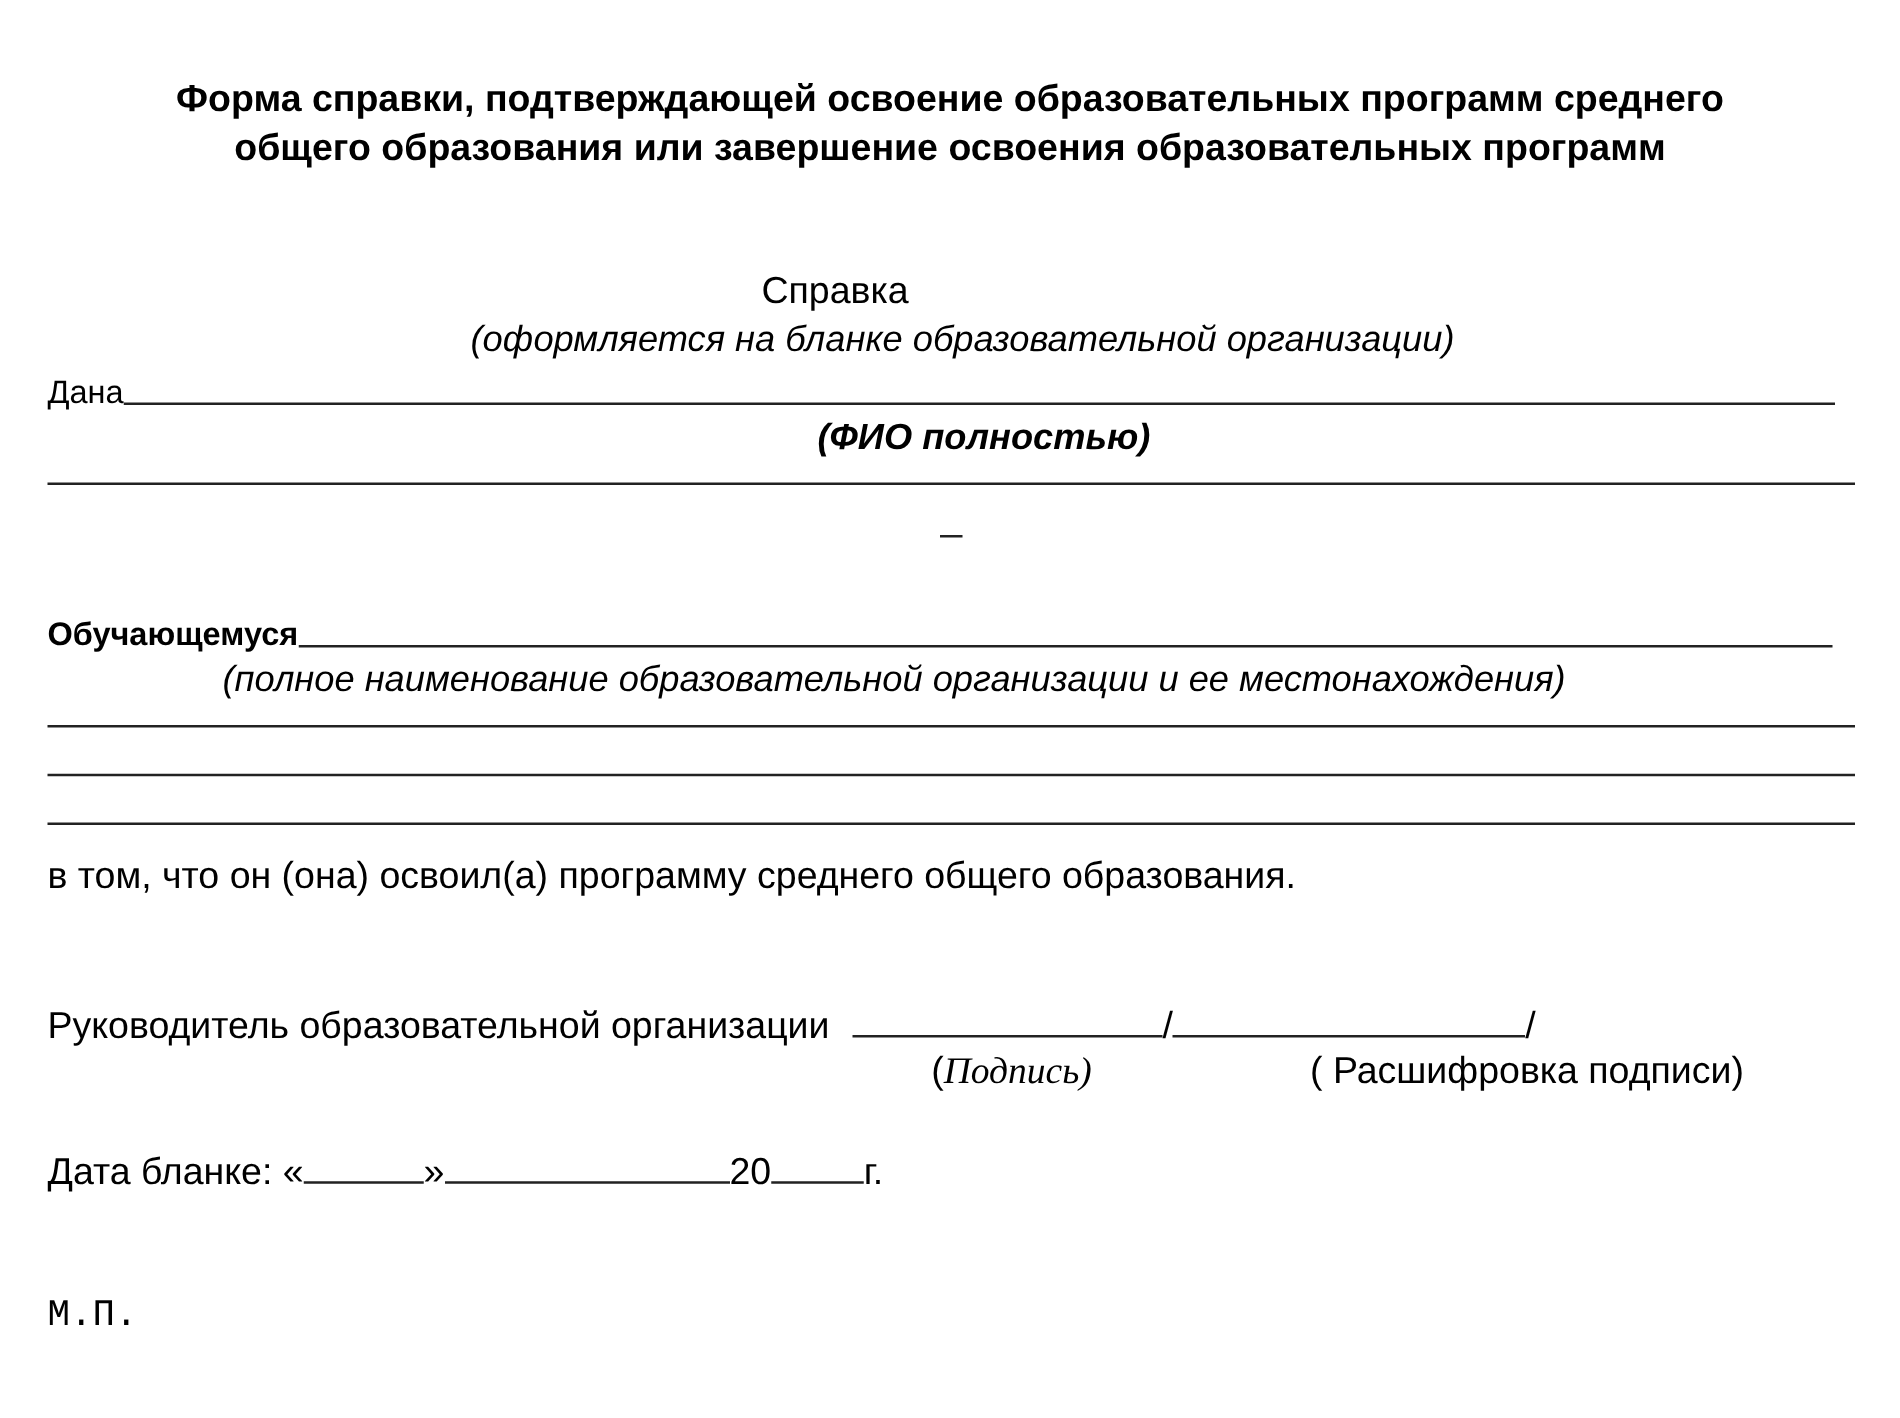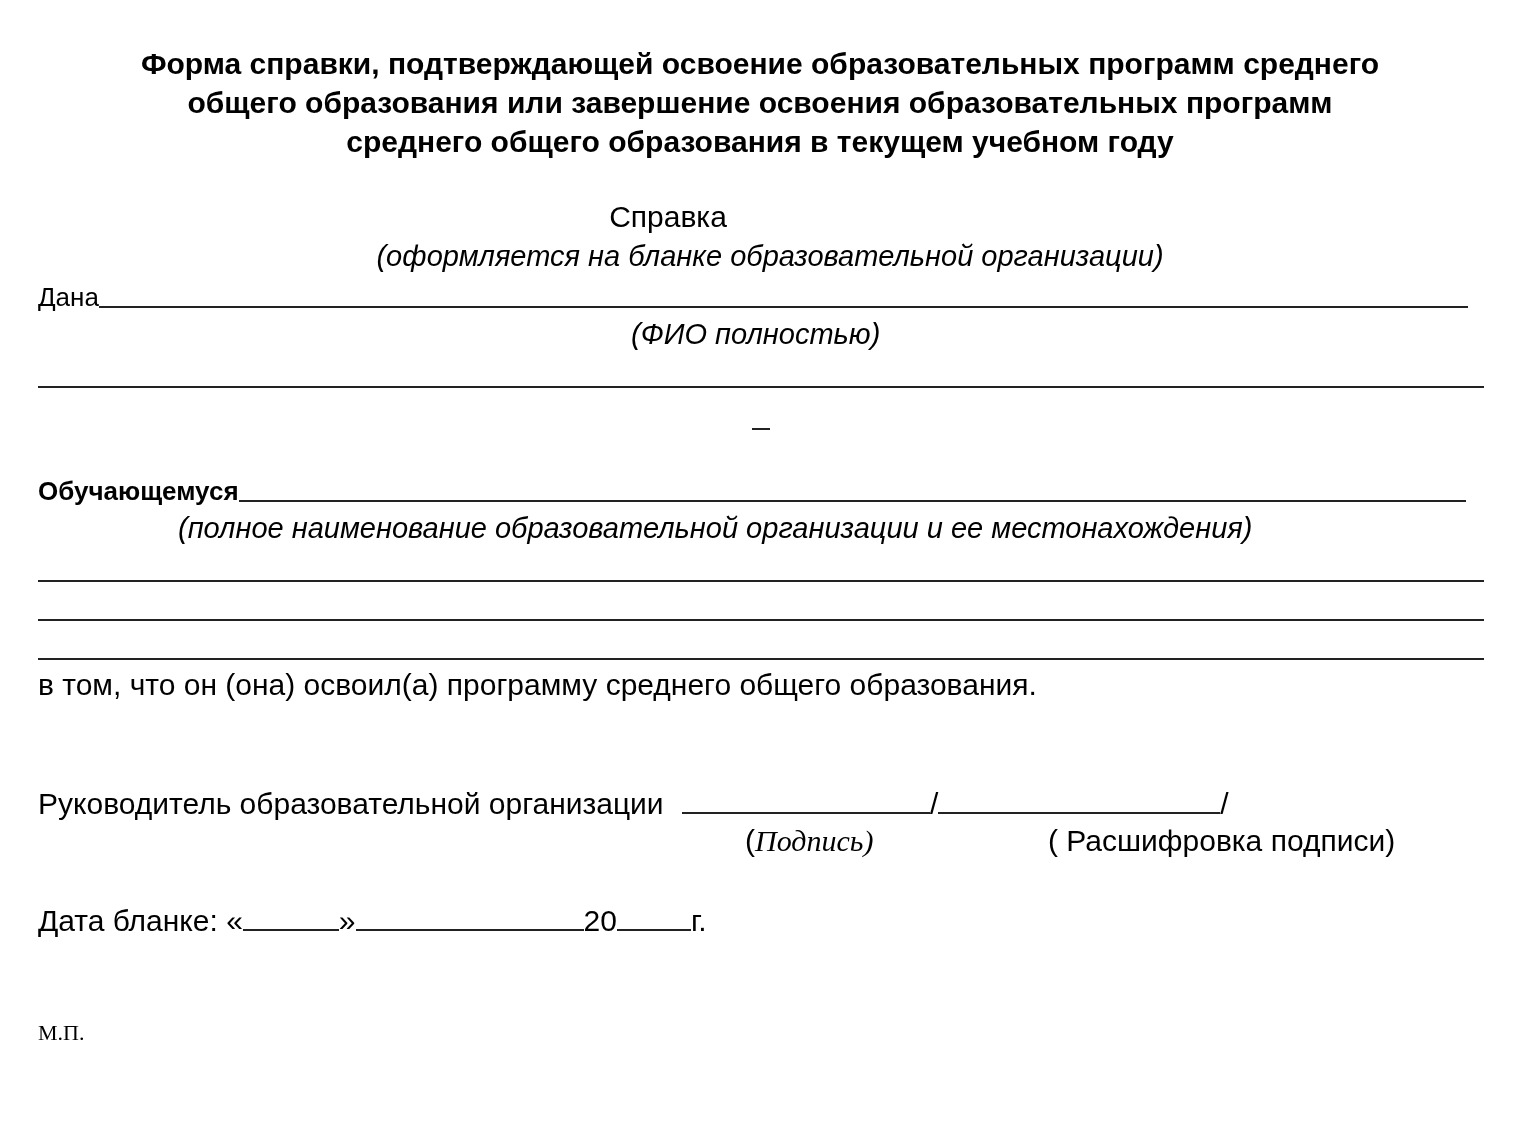--- a/index.html
+++ b/index.html
@@ -1,54 +1,53 @@
 <!DOCTYPE html>
 <html><head>
   <meta charset="utf-8">
   <style>
     html, body { margin: 0; padding: 0; background: #ffffff; }
     body {
       width: 1520px; height: 1134px; position: relative; overflow: hidden;
       font-family: "Liberation Sans", sans-serif; color: #000000;
     }
-    .abs { position: absolute; white-space: nowrap; }
+    .abs { position: absolute; white-space: nowrap; margin-top: 16px; }
     .title {
       left: 0; width: 1520px; text-align: center;
       font-weight: bold; font-size: 30px; line-height: 39px;
       top: 44px;
     }
     .title .l { display: block; }
     .heading { left: 0; width: 1336px; text-align: center; font-size: 30px; top: 200px; }
     .note { font-style: italic; font-size: 29px; }
     .note-center { left: 0; width: 1520px; text-align: center; padding-left: 10px; }
     .txt { font-size: 30px; text-align: right; }
     .line { position: absolute; height: 0; border-top: 2px solid #222; }
     .field-row { left: 38px; display: flex; align-items: flex-end; }
     .field-row .label { font-size: 26px; line-height: 34px; }
     .field-row .fill { border-bottom: 2px solid #222; height: 0; margin-bottom: 6px; }
     .sig-fill { display: inline-block; border-bottom: 2px solid #222; height: 26px; vertical-align: baseline; }
-    .mp { font-family: Liberation Serif, serif; font-size: 22px; }
+    .mp { font-family: Liberation Mono, monospace; font-size: 30px; }
   </style>
 </head>
 <body>
 
 <div class="abs title">
   <span class="l">Форма справки, подтверждающей освоение образовательных программ среднего</span>
   <span class="l">общего образования или завершение освоения образовательных программ</span>
-  <span class="l">среднего общего образования в текущем учебном году</span>
 </div>
 
 <div class="abs heading">Справка</div>
 <div class="abs note note-center" style="top:240px;">(оформляется на бланке образовательной организации)</div>
 
 <div class="abs field-row" style="top:280px; width:1430px;">
   <span class="label">Дана</span>
   <span class="fill" style="flex:1;"></span>
 </div>
-<div class="abs note" style="left:631px; top:318px;">(ФИО полностью)</div>
+<div class="abs note" style="left:654px; top:318px;font-weight:bold;">(ФИО полностью)</div>
 
 <div class="line" style="left:38px; top:386px; width:1446px;"></div>
 <div class="line" style="left:752px; top:428px; width:18px;"></div>
 
 <div class="abs field-row" style="top:474px; width:1428px;font-weight:bold;">
   <span class="label">Обучающемуся</span>
   <span class="fill" style="flex:1;"></span>
 </div>
 <div class="abs note" style="left:178px; top:512px;">(полное наименование образовательной организации и ее местонахождения)</div>
 

